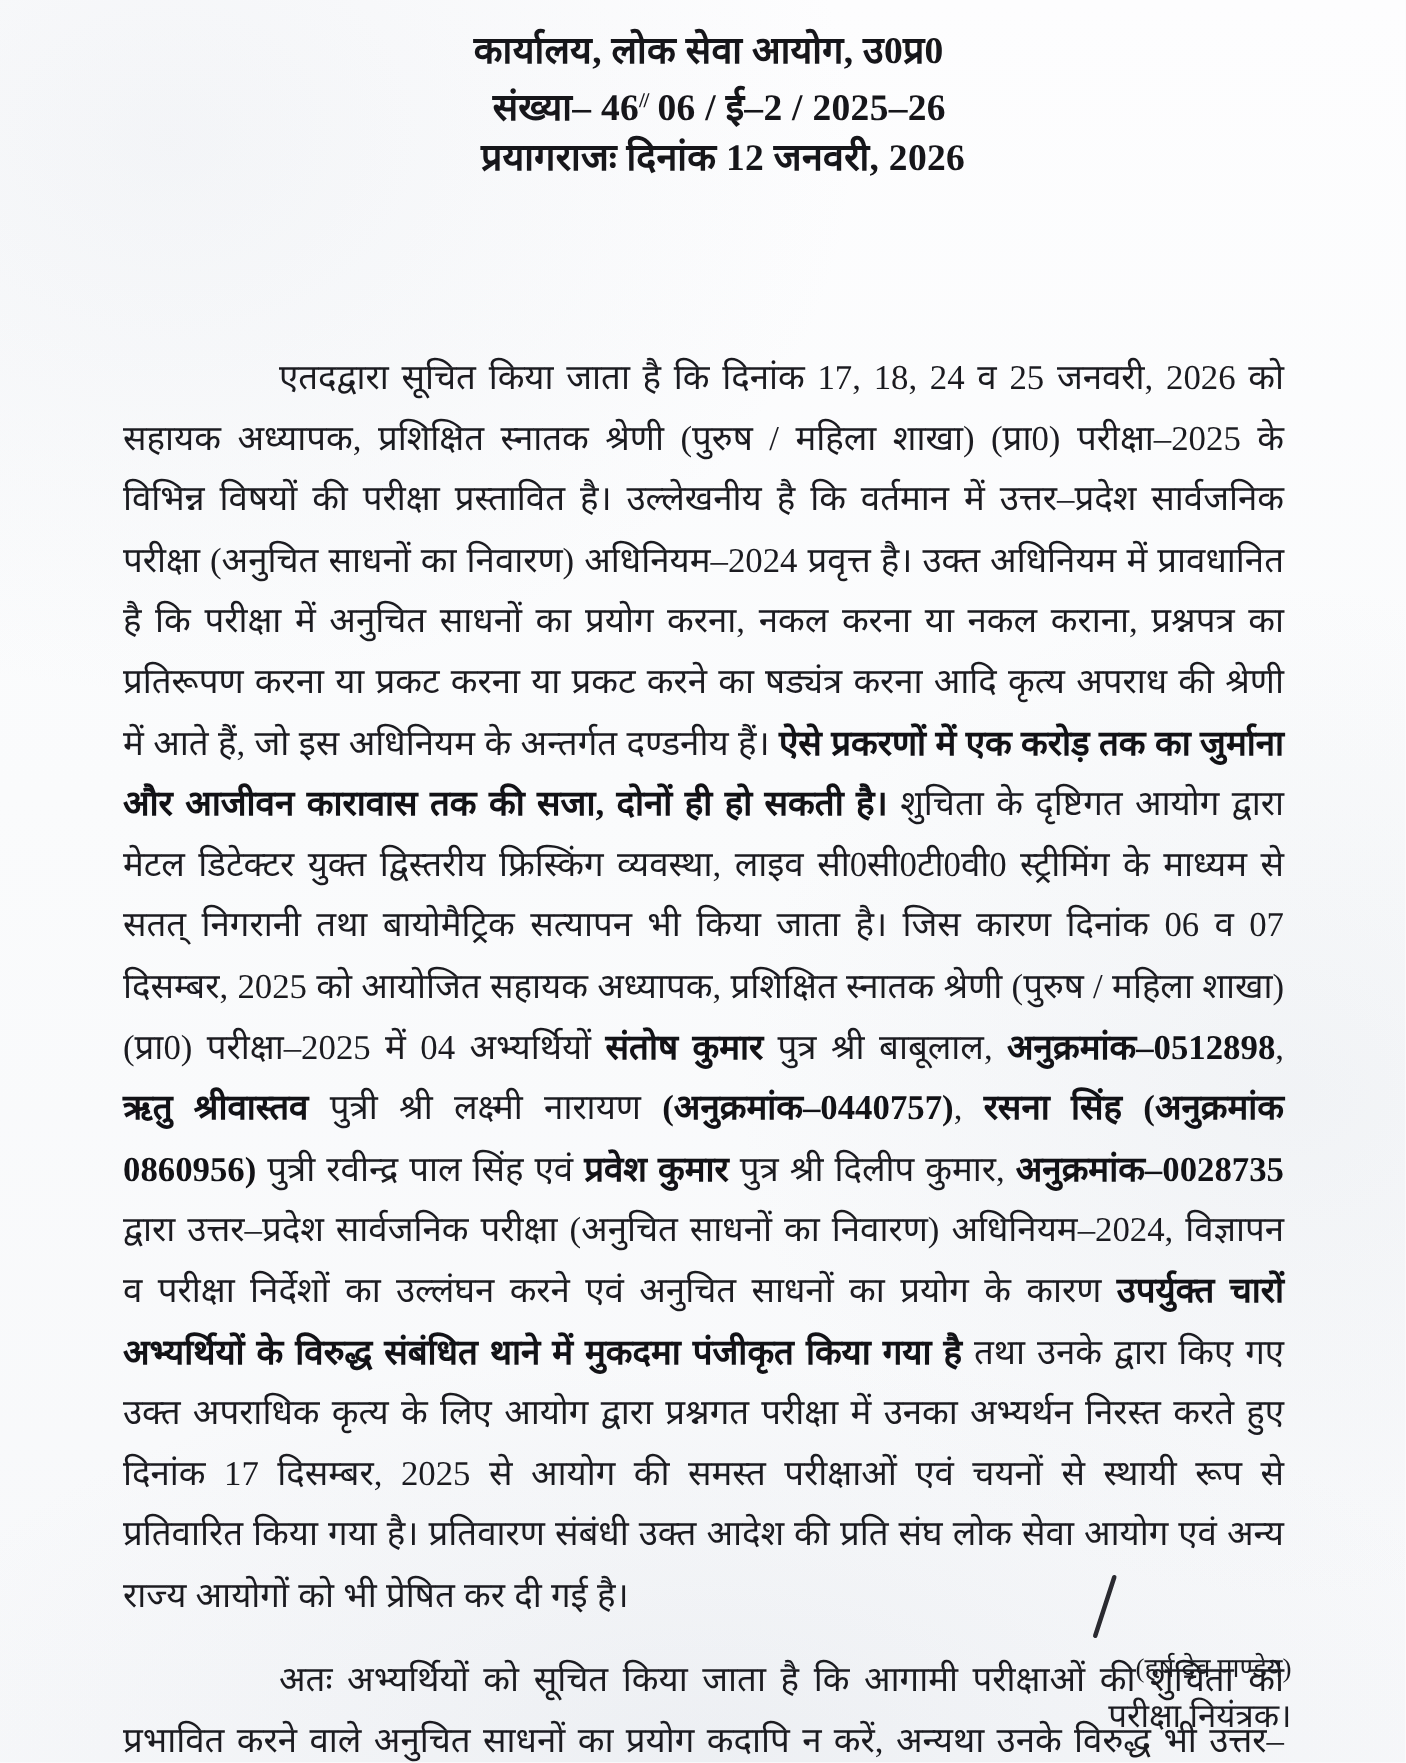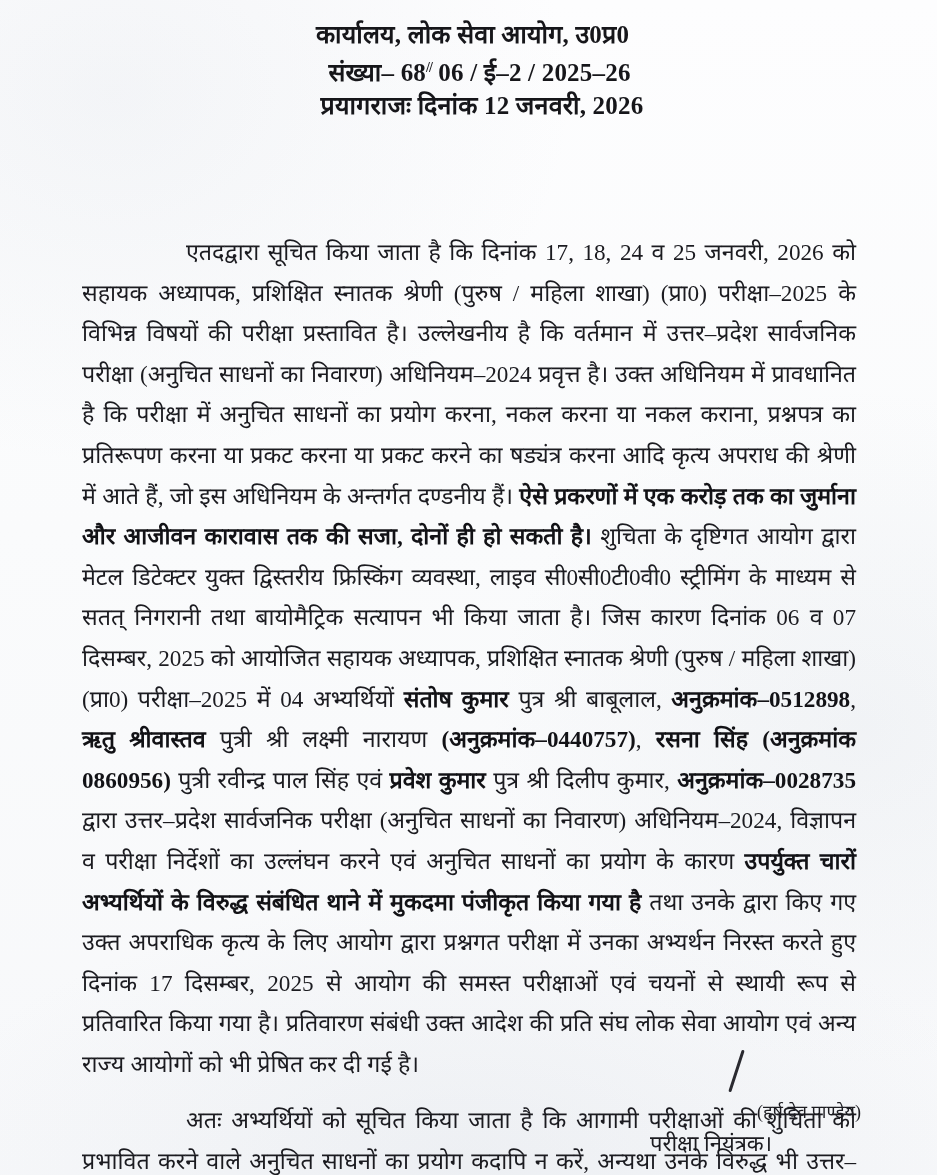--- a/index.html
+++ b/index.html
@@ -135,32 +135,33 @@
     color: #1c1c21;
     white-space: nowrap;
     text-align: right;
   }
   .sign-desig {
     font-size: 22px;
     line-height: 31px;
     font-weight: 400;
     color: #1c1c21;
     white-space: nowrap;
+    text-align: right;
   }
 </style>
 </head>
 <body>
 
 <div class="paper"></div>
 
 <div class="page">
 
   <div class="letterhead">
     <div class="lh-line l1">कार्यालय, लोक सेवा आयोग, उ0प्र0</div>
-    <div class="lh-line l2"><span>संख्या–  68</span><span class="sup-mark">//</span><span> 06 / ई–2 / 2025–26</span></div>
+    <div class="lh-line l2"><span>संख्या–  46</span><span class="sup-mark">//</span><span> 06 / ई–2 / 2025–26</span></div>
     <div class="lh-line l3">प्रयागराजः दिनांक 12 जनवरी, 2026</div>
   </div>
 
 
   <div class="body-copy">
 
     <p class="para"><span>एतदद्वारा सूचित किया जाता है कि दिनांक 17, 18, 24 व 25 जनवरी, 2026 को सहायक अध्यापक, प्रशिक्षित स्नातक श्रेणी (पुरुष / महिला शाखा) (प्रा0) परीक्षा–2025 के विभिन्न विषयों की परीक्षा प्रस्तावित है। उल्लेखनीय है कि वर्तमान में उत्तर–प्रदेश सार्वजनिक परीक्षा (अनुचित साधनों का निवारण) अधिनियम–2024 प्रवृत्त है। उक्त अधिनियम में प्रावधानित है कि परीक्षा में अनुचित साधनों का प्रयोग करना, नकल करना या नकल कराना, प्रश्नपत्र का प्रतिरूपण करना या प्रकट करना या प्रकट करने का षड्यंत्र करना आदि कृत्य अपराध की श्रेणी में आते हैं, जो इस अधिनियम के अन्तर्गत दण्डनीय हैं। </span><b>ऐसे प्रकरणों में एक करोड़ तक का जुर्माना और आजीवन कारावास तक की सजा, दोनों ही हो सकती है।</b><span> शुचिता के दृष्टिगत आयोग द्वारा मेटल डिटेक्टर युक्त द्विस्तरीय फ्रिस्किंग व्यवस्था, लाइव सी0सी0टी0वी0 स्ट्रीमिंग के माध्यम से सतत् निगरानी तथा बायोमैट्रिक सत्यापन भी किया जाता है। जिस कारण दिनांक 06 व 07 दिसम्बर, 2025 को आयोजित सहायक अध्यापक, प्रशिक्षित स्नातक श्रेणी (पुरुष / महिला शाखा) (प्रा0) परीक्षा–2025 में 04 अभ्यर्थियों </span><b>संतोष कुमार</b><span> पुत्र श्री बाबूलाल, </span><b>अनुक्रमांक–0512898</b><span>, </span><b>ऋतु श्रीवास्तव</b><span> पुत्री श्री लक्ष्मी नारायण </span><b>(अनुक्रमांक–0440757)</b><span>, </span><b>रसना सिंह</b><span> </span><b>(अनुक्रमांक 0860956)</b><span> पुत्री रवीन्द्र पाल सिंह एवं </span><b>प्रवेश कुमार</b><span> पुत्र श्री दिलीप कुमार, </span><b>अनुक्रमांक–0028735</b><span> द्वारा उत्तर–प्रदेश सार्वजनिक परीक्षा (अनुचित साधनों का निवारण) अधिनियम–2024, विज्ञापन व परीक्षा निर्देशों का उल्लंघन करने एवं अनुचित साधनों का प्रयोग के कारण </span><b>उपर्युक्त चारों अभ्यर्थियों के विरुद्ध संबंधित थाने में मुकदमा पंजीकृत किया गया है</b><span> तथा उनके द्वारा किए गए उक्त अपराधिक कृत्य के लिए आयोग द्वारा प्रश्नगत परीक्षा में उनका अभ्यर्थन निरस्त करते हुए दिनांक 17 दिसम्बर, 2025 से आयोग की समस्त परीक्षाओं एवं चयनों से स्थायी रूप से प्रतिवारित किया गया है। प्रतिवारण संबंधी उक्त आदेश की प्रति संघ लोक सेवा आयोग एवं अन्य राज्य आयोगों को भी प्रेषित कर दी गई है।</span></p>
 
     <p class="para"><span>अतः अभ्यर्थियों को सूचित किया जाता है कि आगामी परीक्षाओं की शुचिता को प्रभावित करने वाले अनुचित साधनों का प्रयोग कदापि न करें, अन्यथा उनके विरुद्ध भी उत्तर–प्रदेश सार्वजनिक परीक्षा (अनुचित साधनों का निवारण) अधिनियम–2024 के तहत कठोर कार्यवाही की जाएगी।</span></p>
 

